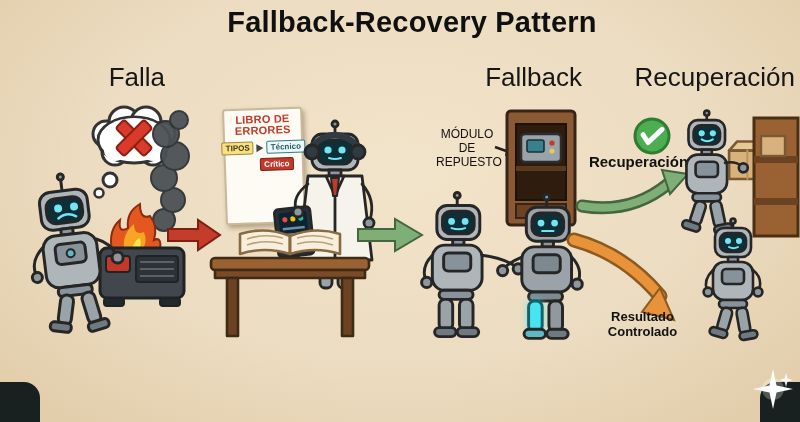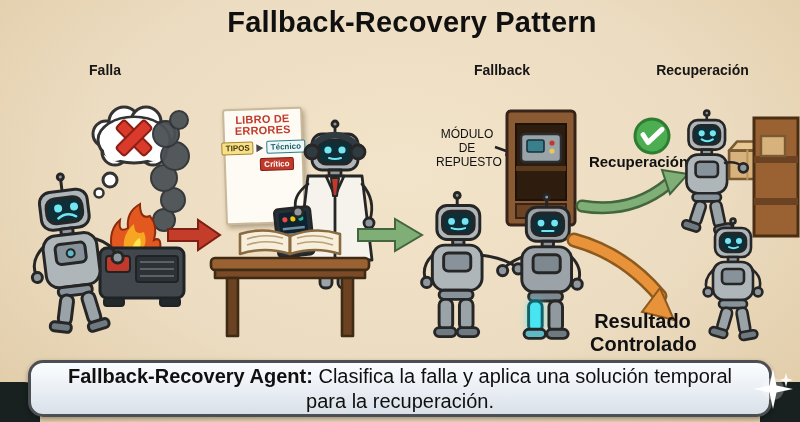--- a/index.html
+++ b/index.html
@@ -3,38 +3,38 @@
 <meta charset="utf-8">
 <style>
   html,body{margin:0;padding:0;background:#888;}
   .stage{
     position:relative;width:800px;height:422px;overflow:hidden;
     background:radial-gradient(ellipse at 50% 40%, #f2e4ca 0%, #ecdcc1 55%, #e0cba6 100%);
     font-family:"Liberation Sans","DejaVu Sans",sans-serif;color:#151515;
   }
   .abs{position:absolute;}
   .title{top:6px;left:12px;width:100%;text-align:center;font-size:29px;font-weight:800;letter-spacing:.2px;color:#101010;}
-  .colhead{top:62px;font-size:14px;font-weight:700;text-align:center;color:#161616;}
+  .colhead{top:62px;font-size:26px;font-weight:400;text-align:right;color:#161616;}
   svg{display:block;overflow:visible;}
   .poster{
     left:224px;top:108px;width:80px;height:116px;background:#fdfbf4;border:2px solid #c9b89a;
     border-radius:3px;box-shadow:2px 3px 5px rgba(60,40,10,.35);transform:rotate(-2deg);
     padding:4px 3px;box-sizing:border-box;text-align:center;
   }
   .poster-title{color:#c0392b;font-weight:800;font-size:11px;line-height:1.02;letter-spacing:.2px;}
   .poster-flow{margin-top:5px;display:flex;flex-direction:column;align-items:center;gap:4px;}
   .poster-row{display:flex;align-items:center;gap:3px;}
   .chip{font-size:8px;font-weight:700;padding:1px 3px;border-radius:2px;white-space:nowrap;}
   .chip-root{background:#f7e08a;border:1px solid #a8862e;color:#4a3a08;}
   .chip-a{background:#eef7f8;border:1.5px solid #2a7f8a;color:#1d5d66;}
   .chip-b{background:#c0392b;border:1px solid #7e1f14;color:#fff;}
   .mini-arrow{width:0;height:0;border-top:4px solid transparent;border-bottom:4px solid transparent;border-left:7px solid #444;}
   .module-label{left:436px;top:128px;width:62px;font-size:12px;font-weight:400;line-height:1.15;text-align:center;color:#111;}
   .recovery-label{left:586px;top:153px;width:105px;font-size:15px;font-weight:800;text-align:center;color:#111;}
-  .result-label{left:590px;top:310px;width:105px;font-size:20px;font-weight:800;line-height:1.15;text-align:center;color:#111;}
+  .result-label{left:590px;top:310px;width:105px;font-size:13px;font-weight:800;line-height:1.15;text-align:center;color:#111;}
   .banner{
     left:28px;top:360px;width:744px;height:57px;box-sizing:border-box;z-index:2;
     background:linear-gradient(180deg,#fbfdff 0%,#e9eef4 55%,#d9e0e8 100%);
     border:3px solid #4b4f54;border-radius:15px;box-shadow:0 2px 5px rgba(0,0,0,.35);
     display:flex;align-items:center;justify-content:center;text-align:center;
     padding:2px 26px;font-size:20px;line-height:1.22;color:#101010;
   }
   .banner b{font-weight:800;}
   .corner{position:absolute;width:58px;height:58px;background:#18211f;border-radius:16px;bottom:-18px;z-index:1;}
   .corner-left{left:-18px;}
@@ -393,23 +393,20 @@
           </g>
       </g>
     </svg>
   </div>
 
   <div class="abs result-label">Resultado Controlado</div>
 
   <div class="corner corner-left"></div>
   <div class="corner corner-right"></div>
 
-  <div class="abs banner">
-    <span><b>Fallback-Recovery Agent:</b><span> Clasifica la falla y aplica una solución temporal para la recuperación.</span></span>
-  </div>
 
   <div class="abs" style="left:750px;top:366px;width:46px;height:46px;z-index:3;">
     <svg viewBox="0 0 46 46" width="46" height="46">
       <g fill="#ffffff">
         <circle cx="23" cy="23" r="11" opacity="0.25"></circle>
         <path d="M23 3 L26.5 19.5 L43 23 L26.5 26.5 L23 43 L19.5 26.5 L3 23 L19.5 19.5 Z"></path>
         <path d="M36 7 L37.5 12.5 L43 14 L37.5 15.5 L36 21 L34.5 15.5 L29 14 L34.5 12.5 Z" opacity="0.9"></path>
       </g>
     </svg>
   </div>

